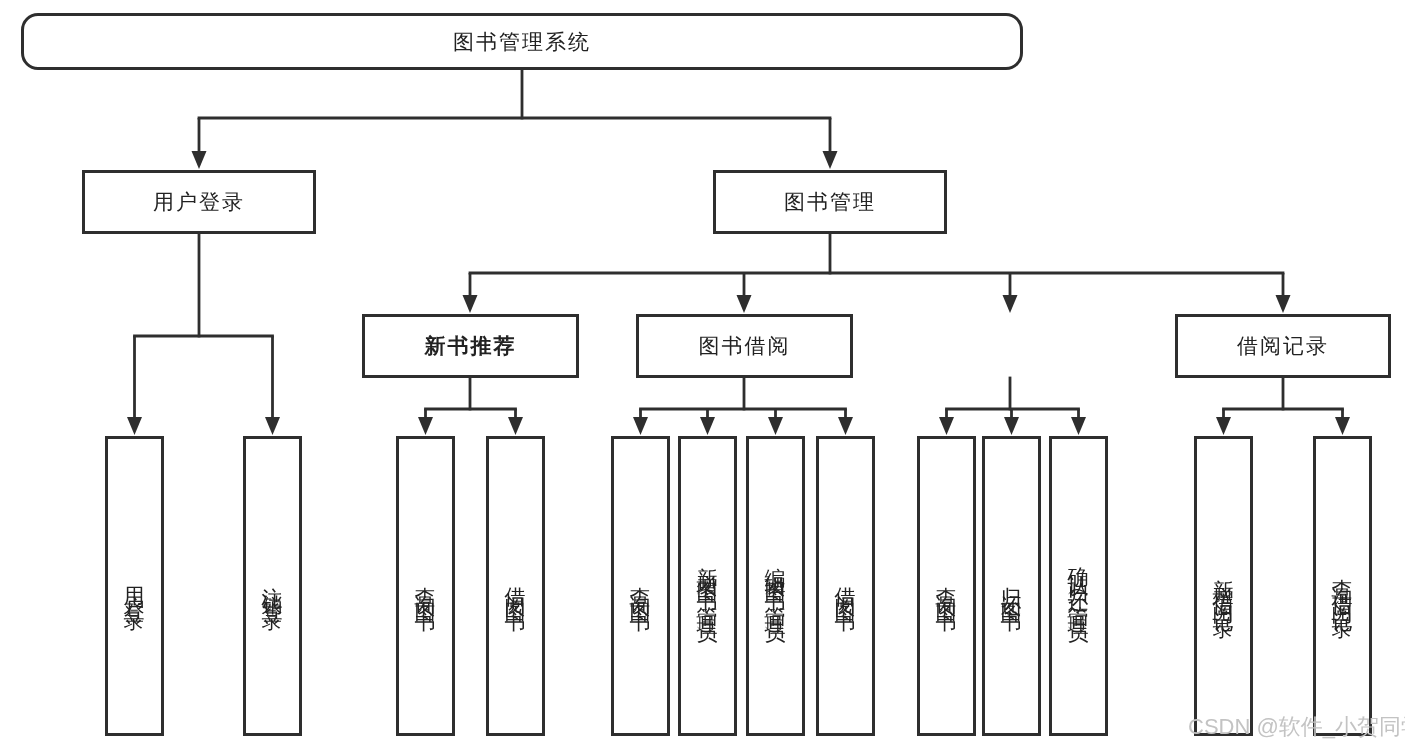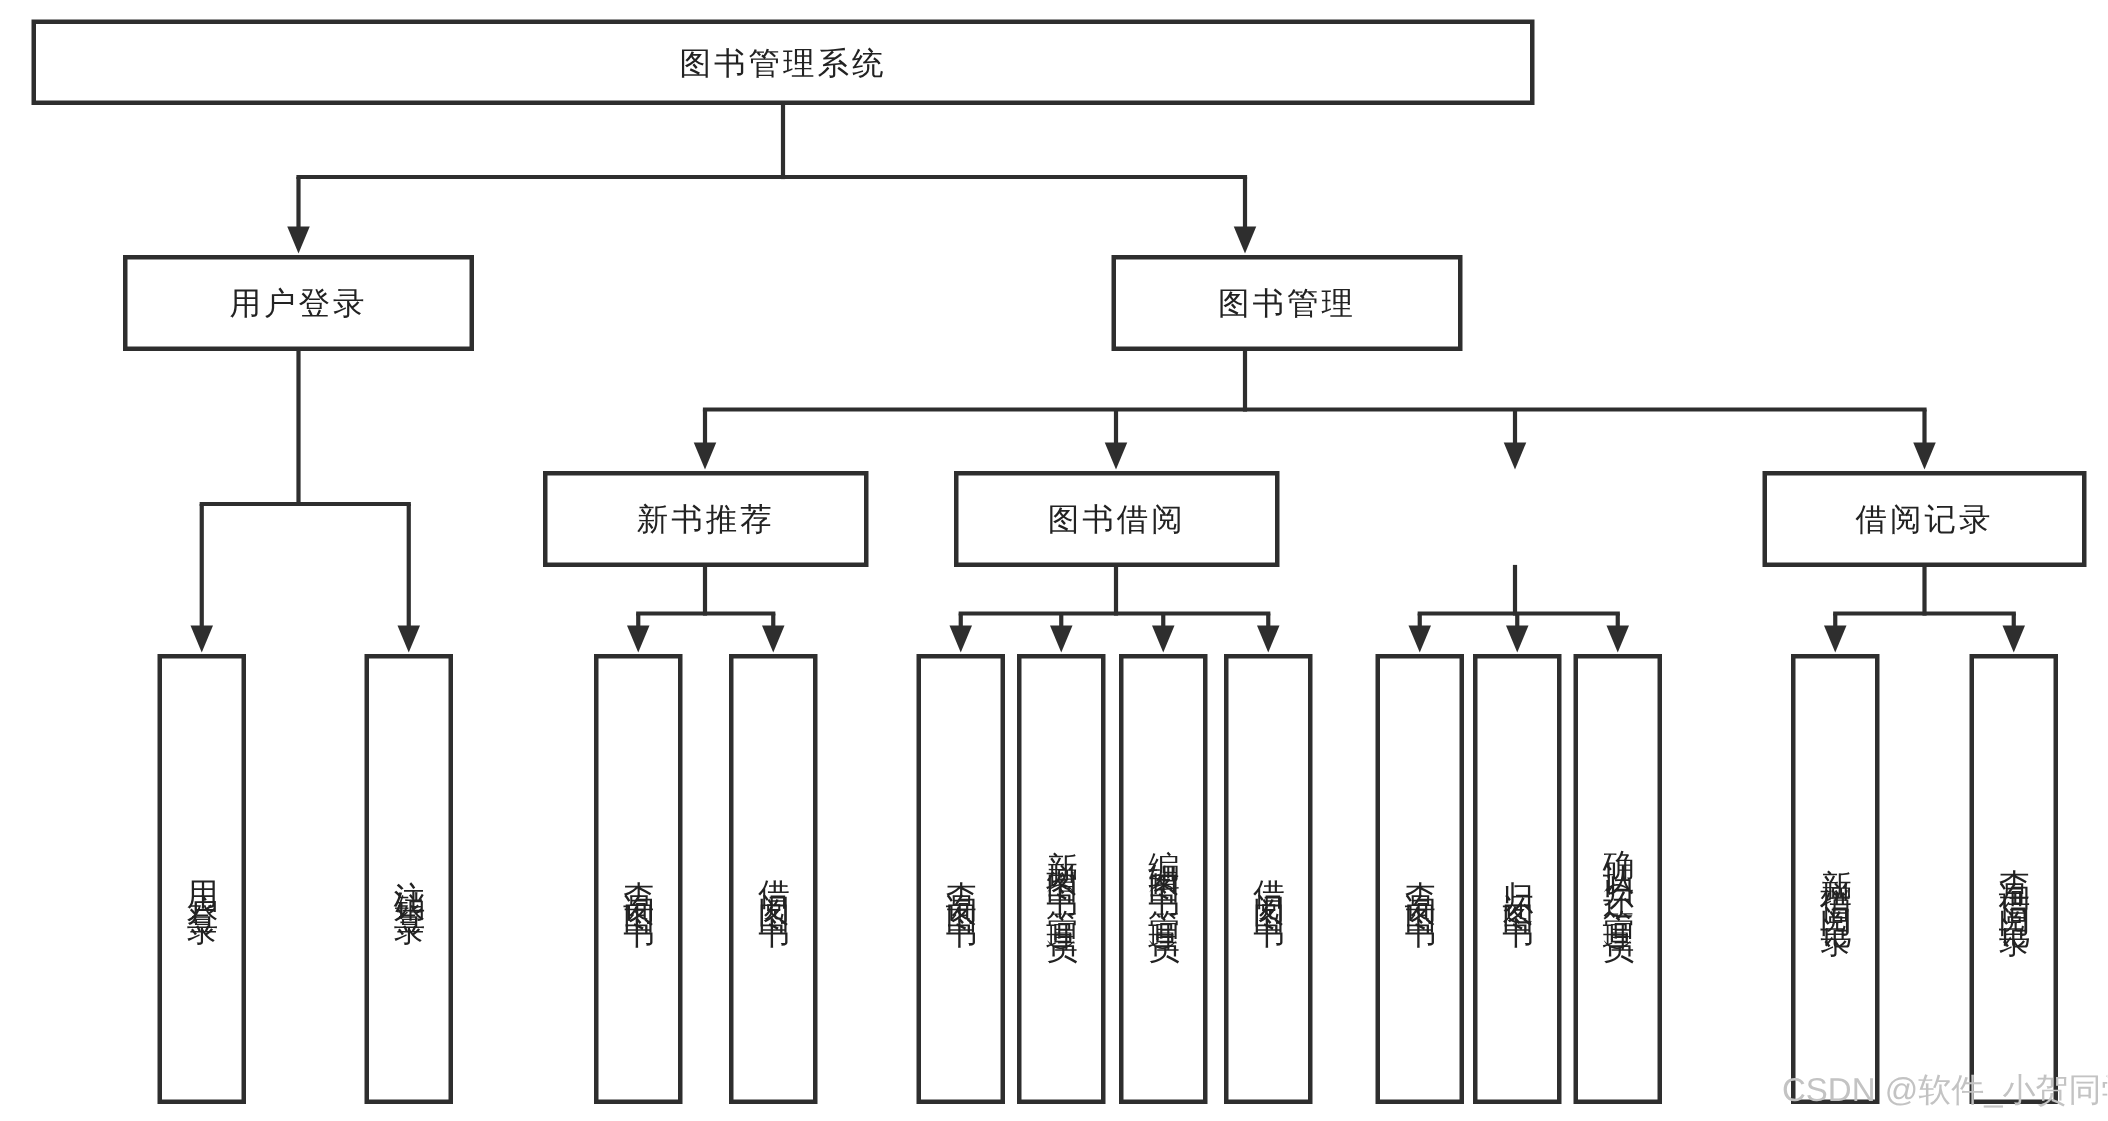--- a/index.html
+++ b/index.html
@@ -111,26 +111,26 @@
       <path d="M1011.5 409 V423" stroke="#2e2e2e" stroke-width="2.8" fill="none"></path>
       <polygon points="1004,417 1019,417 1011.5,435" fill="#2e2e2e"></polygon>
       <path d="M1078.5 409 V423" stroke="#2e2e2e" stroke-width="2.8" fill="none"></path>
       <polygon points="1071,417 1086,417 1078.5,435" fill="#2e2e2e"></polygon>
       <path d="M1223.5 409 V423" stroke="#2e2e2e" stroke-width="2.8" fill="none"></path>
       <polygon points="1216,417 1231,417 1223.5,435" fill="#2e2e2e"></polygon>
       <path d="M1342.5 409 V423" stroke="#2e2e2e" stroke-width="2.8" fill="none"></path>
       <polygon points="1335,417 1350,417 1342.5,435" fill="#2e2e2e"></polygon>
     </svg>
 
-  <div class="box hlabel" style="left:21px; top:13px; width:1002px; height:57px;">图书管理系统</div>
+  <div class="box hlabel" style="left:21px; top:13px; width:1002px; height:57px;border-radius:17px;">图书管理系统</div>
 
   <div class="box hlabel" style="left:82px; top:170px; width:234px; height:64px;">用户登录</div>
-  <div class="box hlabel" style="left:713px; top:170px; width:234px; height:64px;margin-left:28px;">图书管理</div>
+  <div class="box hlabel" style="left:713px; top:170px; width:234px; height:64px;">图书管理</div>
 
-  <div class="box hlabel" style="left:362px; top:314px; width:217px; height:64px;">新书推荐</div>
+  <div class="box hlabel" style="left:362px; top:314px; width:217px; height:64px;font-weight:bold;">新书推荐</div>
   <div class="box hlabel" style="left:636px; top:314px; width:217px; height:64px;">图书借阅</div>
   <div class="box hlabel" style="left:1175px; top:314px; width:216px; height:64px;">借阅记录</div>
 
   <div class="box leaf" style="left:105px;">用户登录</div>
   <div class="box leaf" style="left:243px;">注销登录</div>
 
   <div class="box leaf" style="left:396px;">查询图书</div>
   <div class="box leaf" style="left:486px;">借阅图书</div>
 
   <div class="box leaf" style="left:611px;">查询图书</div>

